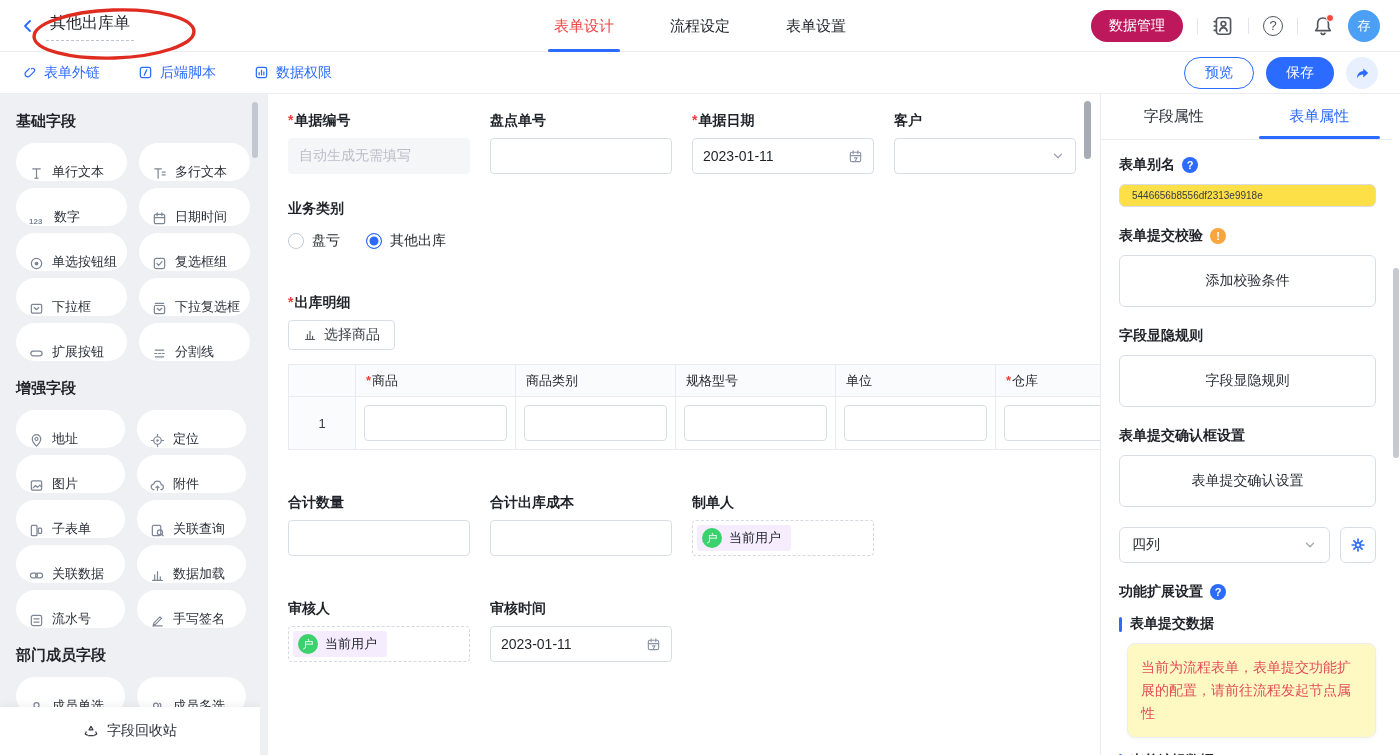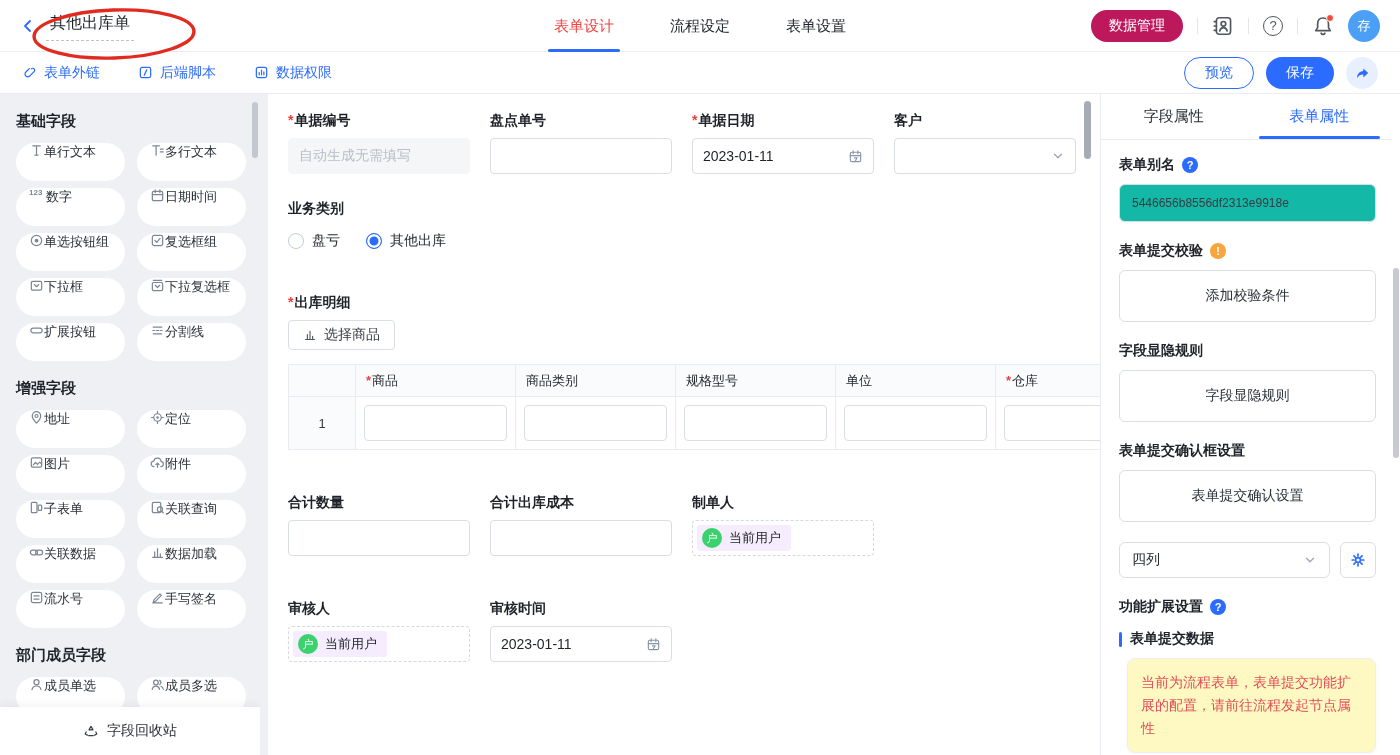--- a/index.html
+++ b/index.html
@@ -35,21 +35,21 @@
   .btn-share { width:32px; height:32px; border-radius:50%; background:#e8f0ff; border:none; display:flex; align-items:center; justify-content:center; cursor:pointer; }
 
   
   .body { display:flex; height:661px; background:#eef0f4; position:relative; }
 
   
   .palette { width:260px; flex:0 0 260px; background:#eef0f4; position:relative; overflow:hidden; }
   .palette-scroll { height:100%; overflow:hidden; padding:0 14px 60px 16px; }
   .sec-title { font-size:15px; font-weight:700; margin:18px 0 12px; }
   .pill-grid { display:grid; grid-template-columns:1fr 1fr; gap:7px 12px; }
-  .pill { background:#fff; border-radius:19px; height:38px; display:flex; align-items:flex-start; gap:0; padding:0 10px 0 13px; cursor:grab; }
+  .pill { background:#fff; border-radius:19px; height:38px; display:flex; align-items:flex-end; gap:8px; padding:0 10px 0 13px; cursor:grab; }
   .p-ico { width:15px; height:15px; color:#7d8695; flex:0 0 15px; }
   .p-num { font-size:8px; font-weight:700; color:#7d8695; letter-spacing:0; width:17px; flex:0 0 17px; }
   .p-lbl { font-size:13px; color:#2a2f38; white-space:nowrap; }
   .palette-footer { position:absolute; left:0; right:0; bottom:0; height:48px; background:#fff; box-shadow:0 -3px 8px rgba(31,35,41,.05); display:flex; align-items:center; justify-content:center; gap:8px; font-size:14px; color:#2a2f38; cursor:pointer; }
   .side-thumb { position:absolute; top:8px; right:2px; width:6px; height:56px; border-radius:3px; background:#c3c7cf; }
 
   
   .canvas-wrap { width:832px; flex:0 0 832px; margin-left:8px; background:#fff; position:relative; overflow:hidden; }
   .canvas { padding:18px 22px 0 20px; overflow:hidden; height:100%; }
   .fgrid { display:grid; grid-template-columns:repeat(4,182px); column-gap:20px; align-items:start; }
@@ -84,21 +84,21 @@
   .props { flex:0 0 292px; width:292px; background:#fff; border-left:1px solid #e9ebf0; overflow:hidden; position:relative; }
   .props-tabs { display:flex; height:46px; border-bottom:1px solid #e9ebf0; }
   .ptab { flex:1; display:flex; align-items:center; justify-content:center; font-size:15px; color:#2a2f38; position:relative; cursor:pointer; }
   .ptab.active { color:#2b6bff; font-weight:500; }
   .ptab.active::after { content:""; position:absolute; left:12px; right:12px; bottom:0; height:3px; background:#2b6bff; border-radius:2px; }
   .props-scroll { padding:16px 16px 0 18px; }
   .p-sec { margin-bottom:20px; }
   .p-label { font-size:14px; font-weight:700; display:flex; align-items:center; gap:7px; margin-bottom:10px; }
   .q-badge { width:16px; height:16px; border-radius:50%; background:#2b6bff; color:#fff; font-size:11px; font-weight:700; display:flex; align-items:center; justify-content:center; cursor:pointer; }
   .w-badge { width:16px; height:16px; border-radius:50%; background:#f7a53c; color:#fff; font-size:11px; font-weight:700; display:flex; align-items:center; justify-content:center; }
-  .p-input { width:100%; height:38px; border:1px solid #d9dee6; border-radius:6px; padding:0 12px; font-size:12px; color:#383c43; outline:none; font-family:inherit; background:#14b8a6; }
+  .p-input { width:100%; height:23px; border:1px solid #d9dee6; border-radius:6px; padding:0 12px; font-size:10px; color:#383c43; outline:none; font-family:inherit; background:#fde047; }
   .p-btn { width:100%; height:52px; border:1px solid #d9dee6; border-radius:6px; background:#fff; font-size:14px; color:#2a2f38; cursor:pointer; font-family:inherit; }
   .layout-row { display:flex; gap:10px; }
   .p-select { flex:1; height:36px; border:1px solid #d9dee6; border-radius:6px; display:flex; align-items:center; padding:0 12px; font-size:14px; cursor:pointer; }
   .p-select .val { flex:1; }
   .gear-btn { width:36px; height:36px; border:1px solid #d9dee6; border-radius:6px; background:#fff; display:flex; align-items:center; justify-content:center; cursor:pointer; }
   .bar-title { display:flex; align-items:center; gap:8px; font-size:14px; font-weight:700; margin:14px 0 10px; }
   .blue-bar { width:3px; height:15px; background:#2b6bff; border-radius:2px; }
   .warn-box { border:1px solid #eceef3; border-radius:8px; background:#fef9c3; box-shadow:0 1px 4px rgba(31,35,41,.04); padding:12px 13px; font-size:14px; line-height:1.65; color:#e34d59;margin-left:8px; }
 
   

